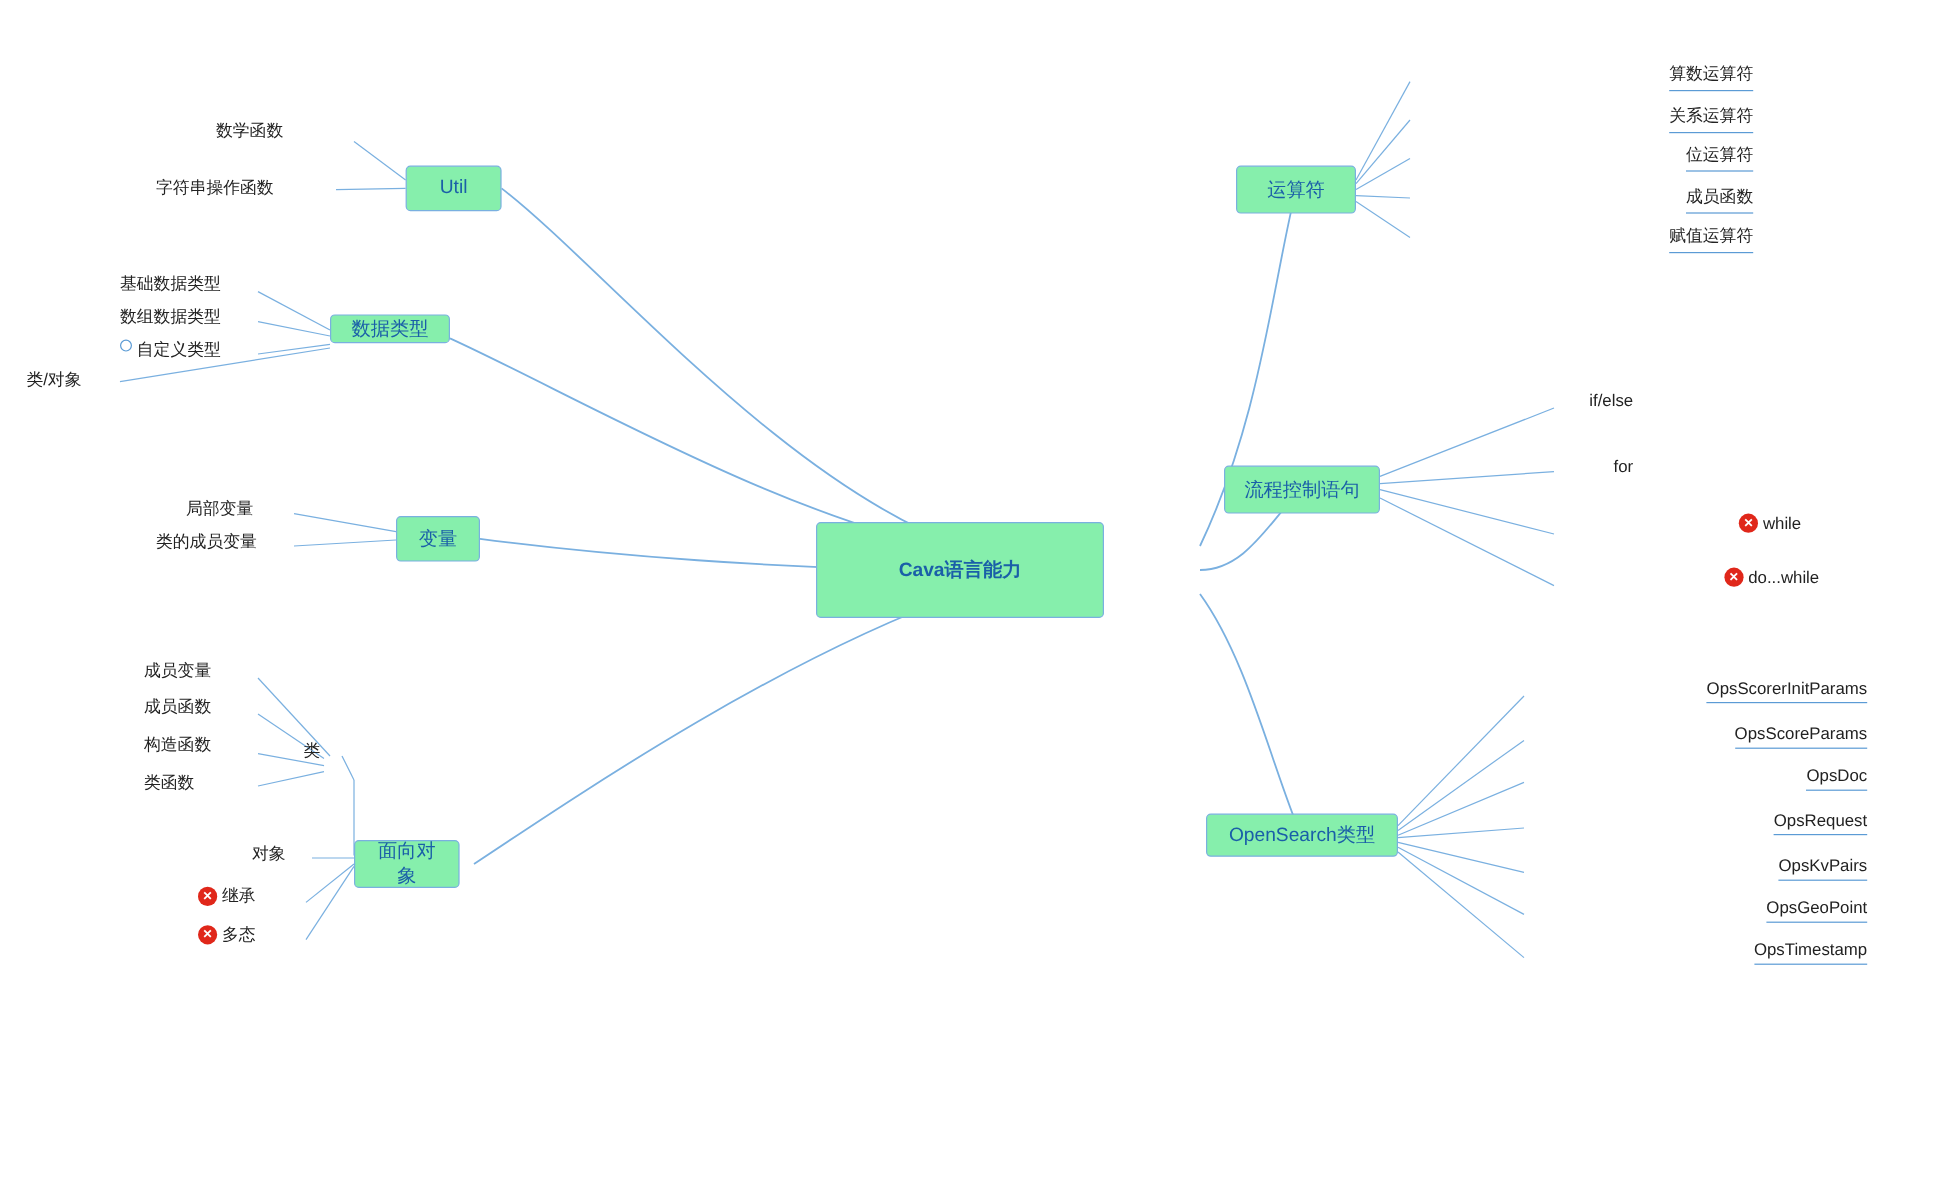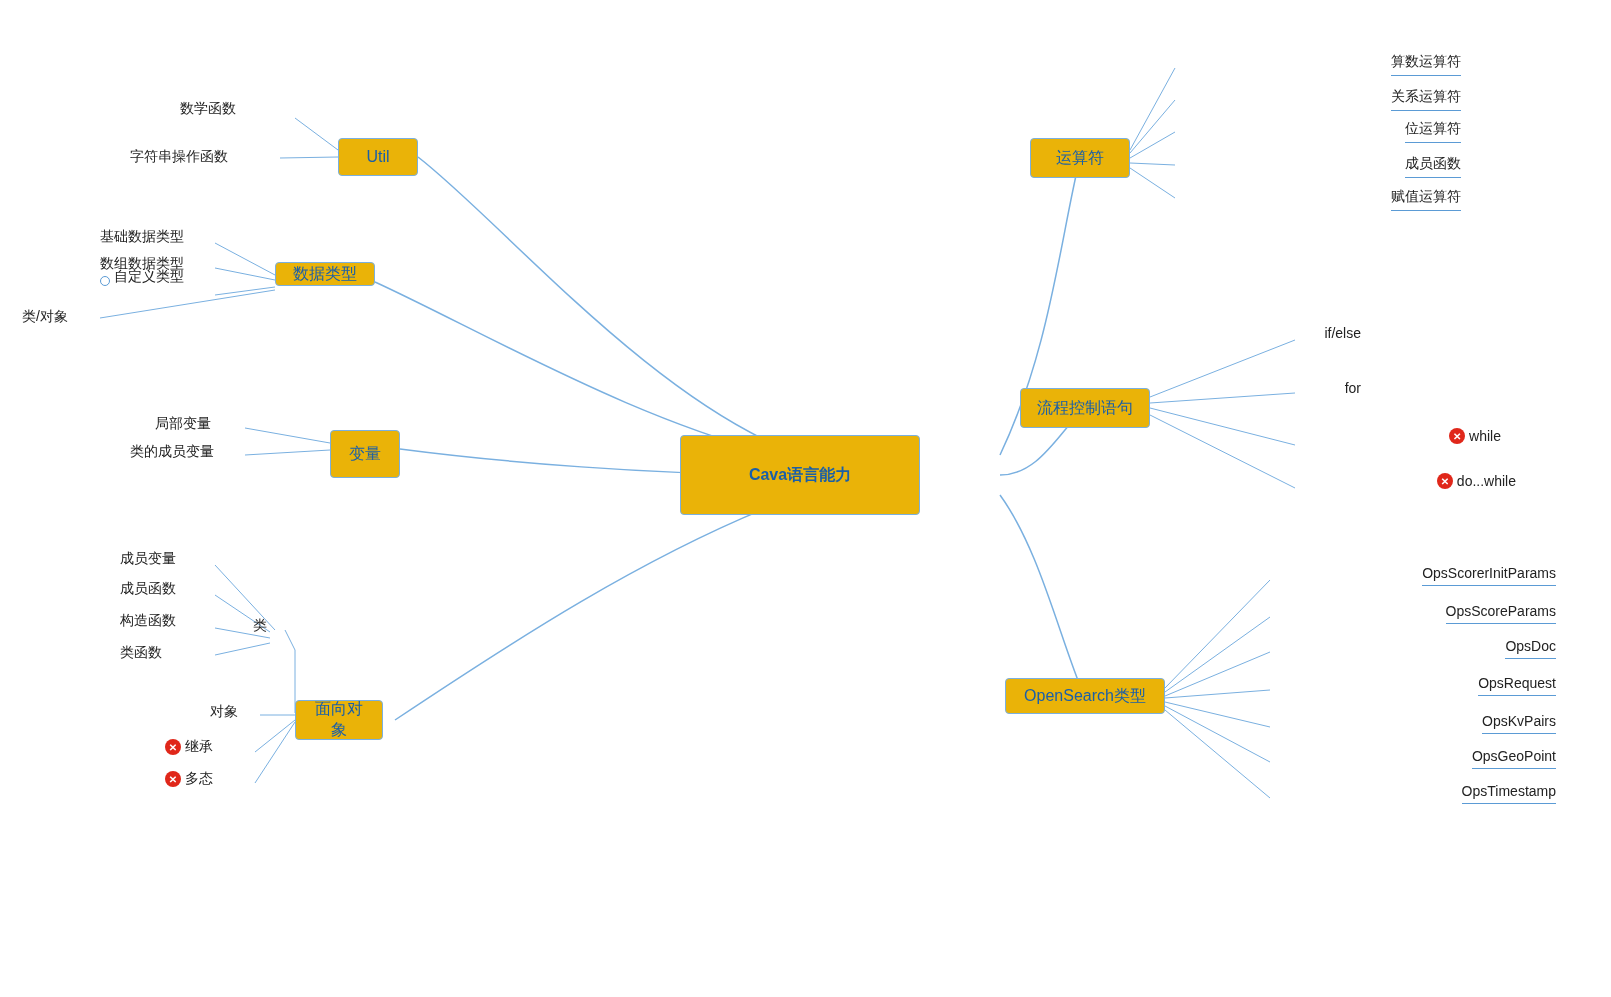--- a/index.html
+++ b/index.html
@@ -33,40 +33,40 @@
       border-radius: 8px;
       font-size: 26px;
       font-weight: bold;
       color: #1a5fa8;
       left: 680px;
       top: 435px;
     }
     .node-box {
       border: 1.5px solid #7ab0e0;
       border-radius: 4px;
-      background: #eab308;
+      background: #86efac;
       color: #1a5fa8;
       font-size: 16px;
       padding: 6px 14px;
     }
     .node-util {
       width: 80px;
       height: 38px;
       left: 338px;
       top: 138px;
     }
     .node-data-type {
       width: 100px;
       height: 24px;
       left: 275px;
       top: 262px;
     }
     .node-variable {
       width: 70px;
-      height: 48px;
+      height: 38px;
       left: 330px;
       top: 430px;
     }
     .node-oop {
       width: 88px;
       height: 40px;
       left: 295px;
       top: 700px;
     }
     .node-operator {
@@ -221,21 +221,21 @@
 <div class="node node-box node-data-type">
   <span>数据类型</span>
 </div>
 
 <div class="leaf" style="left:100px;top:228px;">
   <span>基础数据类型</span>
 </div>
 <div class="leaf" style="left:100px;top:255px;">
   <span>数组数据类型</span>
 </div>
-<div class="leaf" style="left:100px;top:268px;display:flex;align-items:flex-end;">
+<div class="leaf" style="left:100px;top:283px;display:flex;align-items:flex-start;">
   <span class="dot-circle"></span>
   <span>自定义类型</span>
 </div>
 <div class="leaf" style="left:22px;top:308px;">
   <span>类/对象</span>
 </div>
 
 <div class="node node-box node-variable">
   <span>变量</span>
 </div>

